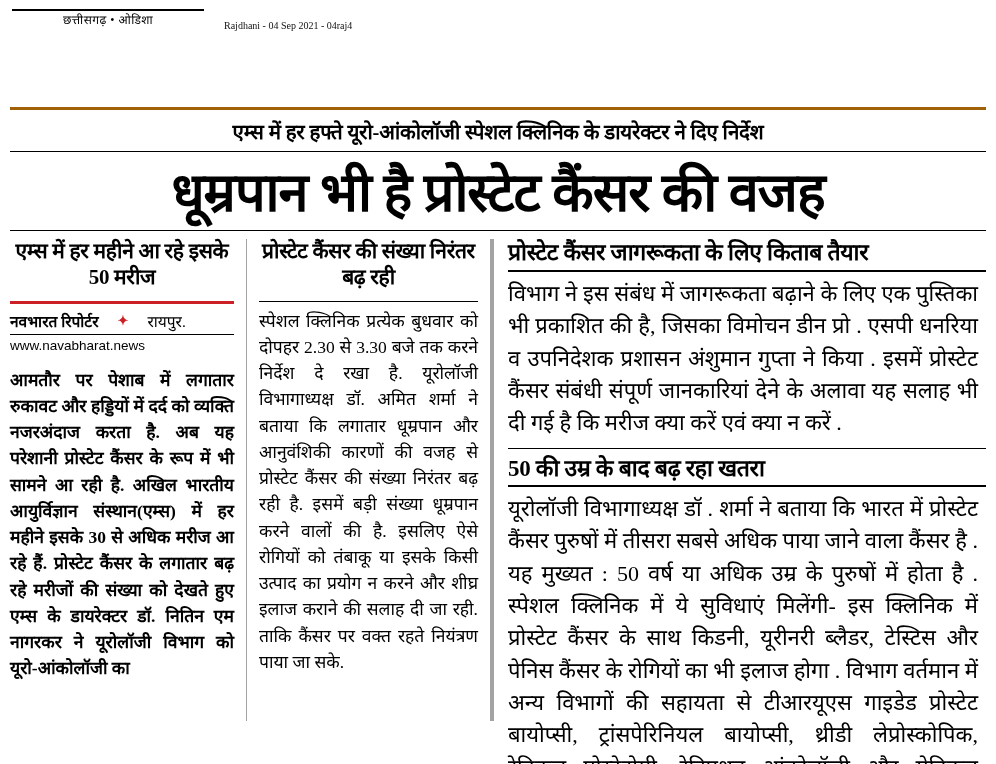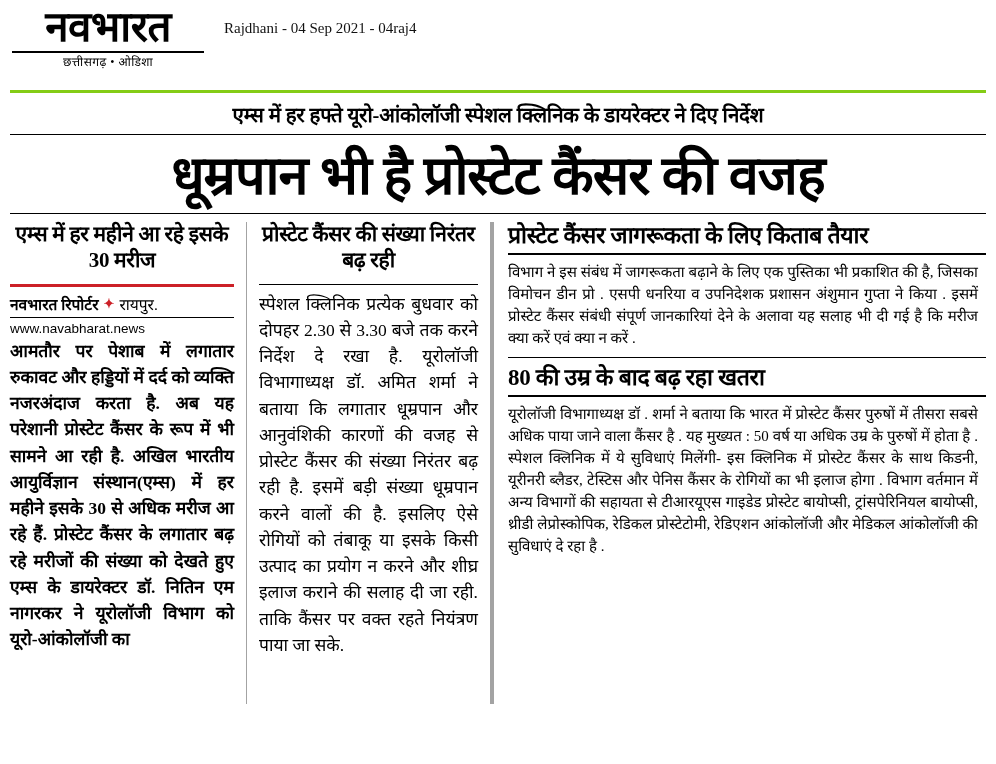--- a/index.html
+++ b/index.html
@@ -45,29 +45,29 @@
     border-top: 2px solid #000;
     margin: 3px 2px 3px 2px;
   }
   .logo-sub {
     font-size: 12px;
     font-weight: normal;
     letter-spacing: 0.5px;
   }
   .edition-line {
     padding-top: 14px;
-    font-size: 15px;
+    font-size: 10px;
     color: #111;
     font-family: "Liberation Serif", serif;
   }
 
   
   .kicker-wrap {
-    margin-top: 6px;
-    border-top: 3px solid #84cc16;
+    margin-top: 23px;
+    border-top: 3px solid #a16207;
     border-bottom: 1px solid #000;
     padding: 7px 0 6px 0;
   }
   .kicker {
     font-size: 20.5px;
     font-weight: bold;
     text-align: center;
     letter-spacing: -0.2px;
   }
 
@@ -105,35 +105,35 @@
     line-height: 1.22;
     letter-spacing: -0.3px;
   }
   .subhead-rule-red {
     border-bottom: 3px solid #cc2027;
     margin: 10px 0 6px 0;
   }
   .byline {
     display: flex;
     align-items: center;
-    gap: 5px;
+    gap: 19px;
     font-size: 15.5px;
     font-weight: bold;
     margin-bottom: 2px;
   }
   .byline .star { color: #cc2027; font-size: 13px; }
   .byline .place { font-weight: normal; }
   .byline-rule {
     border-bottom: 1px solid #000;
     margin: 2px 0 3px 0;
   }
   .weburl {
     font-size: 13.5px;
     font-family: "Liberation Sans", sans-serif;
-    margin-bottom: 2px;
+    margin-bottom: 14px;
   }
   .para {
     font-size: 17.5px;
     line-height: 1.5;
     text-align: justify;
     text-justify: inter-word;
     margin: 0 0 6px 0;
     font-weight: bold;
   }
   .para-c2 {
@@ -153,51 +153,50 @@
   }
   .box-rule {
     border-bottom: 2px solid #000;
     margin-bottom: 6px;
   }
   .box-rule-thin {
     border-bottom: 1px solid #000;
     margin: 6px 0 6px 0;
   }
   .para-r {
-    font-size: 15px;
+    font-size: 22px;
     line-height: 1.47;
     text-align: justify;
     margin: 0 8px 8px 0;
   }
 </style>
 </head>
 <body>
 
 <div class="page">
 
   <div class="masthead">
     <div class="logo-block">
-      <div class="logo-main">नवभारत</div>
       <div class="logo-rule"></div>
       <div class="logo-sub">छत्तीसगढ़  •  ओडिशा</div>
     </div>
     <div class="edition-line">Rajdhani - 04 Sep 2021 - 04raj4</div>
   </div>
 
   <div class="kicker-wrap">
     <div class="kicker">एम्स में हर हफ्ते यूरो-आंकोलॉजी स्पेशल क्लिनिक के डायरेक्टर ने  दिए निर्देश</div>
   </div>
 
   <div class="headline">धूम्रपान भी है प्रोस्टेट कैंसर की वजह</div>
   <div class="headline-rule"></div>
 
   <div class="body-grid">
 
     <div class="col col-1">
-      <div class="subhead">एम्स में हर महीने आ रहे इसके 30 मरीज</div>
+      <div class="subhead">एम्स में हर महीने आ रहे इसके 50 मरीज</div>
       <div class="subhead-rule-red"></div>
       <div class="byline">
         <span>नवभारत रिपोर्टर</span>
         <span class="star">✦</span>
         <span class="place">रायपुर.</span>
       </div>
       <div class="byline-rule"></div>
       <div class="weburl">www.navabharat.news</div>
       <p class="para">आमतौर पर पेशाब में लगातार रुकावट और हड्डियों में दर्द को व्यक्ति नजरअंदाज करता है. अब यह परेशानी प्रोस्टेट कैंसर के रूप में भी सामने आ रही है. अखिल भारतीय आयुर्विज्ञान संस्थान(एम्स) में हर महीने इसके 30 से अधिक मरीज आ रहे हैं. प्रोस्टेट कैंसर के लगातार बढ़ रहे मरीजों की संख्या को देखते हुए एम्स के डायरेक्टर डॉ. नितिन एम नागरकर ने यूरोलॉजी विभाग को यूरो-आंकोलॉजी का</p>
     </div>
@@ -206,19 +205,19 @@
       <div class="subhead">प्रोस्टेट कैंसर की संख्या निरंतर बढ़ रही</div>
       <div class="subhead-rule-red" style="border-bottom:1px solid #000;"></div>
       <p class="para-c2">स्पेशल क्लिनिक प्रत्येक बुधवार को दोपहर 2.30 से 3.30 बजे तक करने निर्देश दे रखा है. यूरोलॉजी विभागाध्यक्ष डॉ. अमित शर्मा ने बताया कि लगातार धूम्रपान और आनुवंशिकी कारणों की वजह से प्रोस्टेट कैंसर की संख्या निरंतर बढ़ रही है. इसमें बड़ी संख्या धूम्रपान करने वालों की है. इसलिए ऐसे रोगियों को तंबाकू या इसके किसी उत्पाद का प्रयोग न करने और शीघ्र इलाज कराने की सलाह दी जा रही. ताकि कैंसर पर वक्त रहते नियंत्रण पाया जा सके.</p>
     </div>
 
     <div class="col col-3">
       <div class="box-head">प्रोस्टेट कैंसर जागरूकता के लिए किताब तैयार</div>
       <div class="box-rule"></div>
       <p class="para-r">विभाग ने इस संबंध में जागरूकता बढ़ाने के लिए एक पुस्तिका भी प्रकाशित की है, जिसका विमोचन डीन प्रो . एसपी धनरिया व उपनिदेशक प्रशासन अंशुमान गुप्ता ने किया . इसमें प्रोस्टेट कैंसर संबंधी संपूर्ण जानकारियां देने के अलावा यह सलाह भी दी गई है कि मरीज क्या करें एवं क्या न करें .</p>
       <div class="box-rule-thin"></div>
-      <div class="box-head">80 की उम्र के बाद बढ़ रहा खतरा</div>
+      <div class="box-head">50 की उम्र के बाद बढ़ रहा खतरा</div>
       <div class="box-rule"></div>
       <p class="para-r">यूरोलॉजी विभागाध्यक्ष डॉ . शर्मा ने बताया कि भारत में प्रोस्टेट कैंसर पुरुषों में तीसरा सबसे अधिक पाया जाने वाला कैंसर है . यह मुख्यत : 50 वर्ष या अधिक उम्र के पुरुषों में होता है . स्पेशल क्लिनिक में ये सुविधाएं मिलेंगी- इस क्लिनिक में प्रोस्टेट कैंसर के साथ किडनी, यूरीनरी ब्लैडर, टेस्टिस और पेनिस कैंसर के रोगियों का भी इलाज होगा .  विभाग वर्तमान में अन्य विभागों की सहायता से टीआरयूएस गाइडेड प्रोस्टेट बायोप्सी, ट्रांसपेरिनियल बायोप्सी, थ्रीडी लेप्रोस्कोपिक, रेडिकल प्रोस्टेटोमी, रेडिएशन आंकोलॉजी और मेडिकल आंकोलॉजी की सुविधाएं दे रहा है .</p>
     </div>
 
   </div>
 </div>
 
 </body></html>

